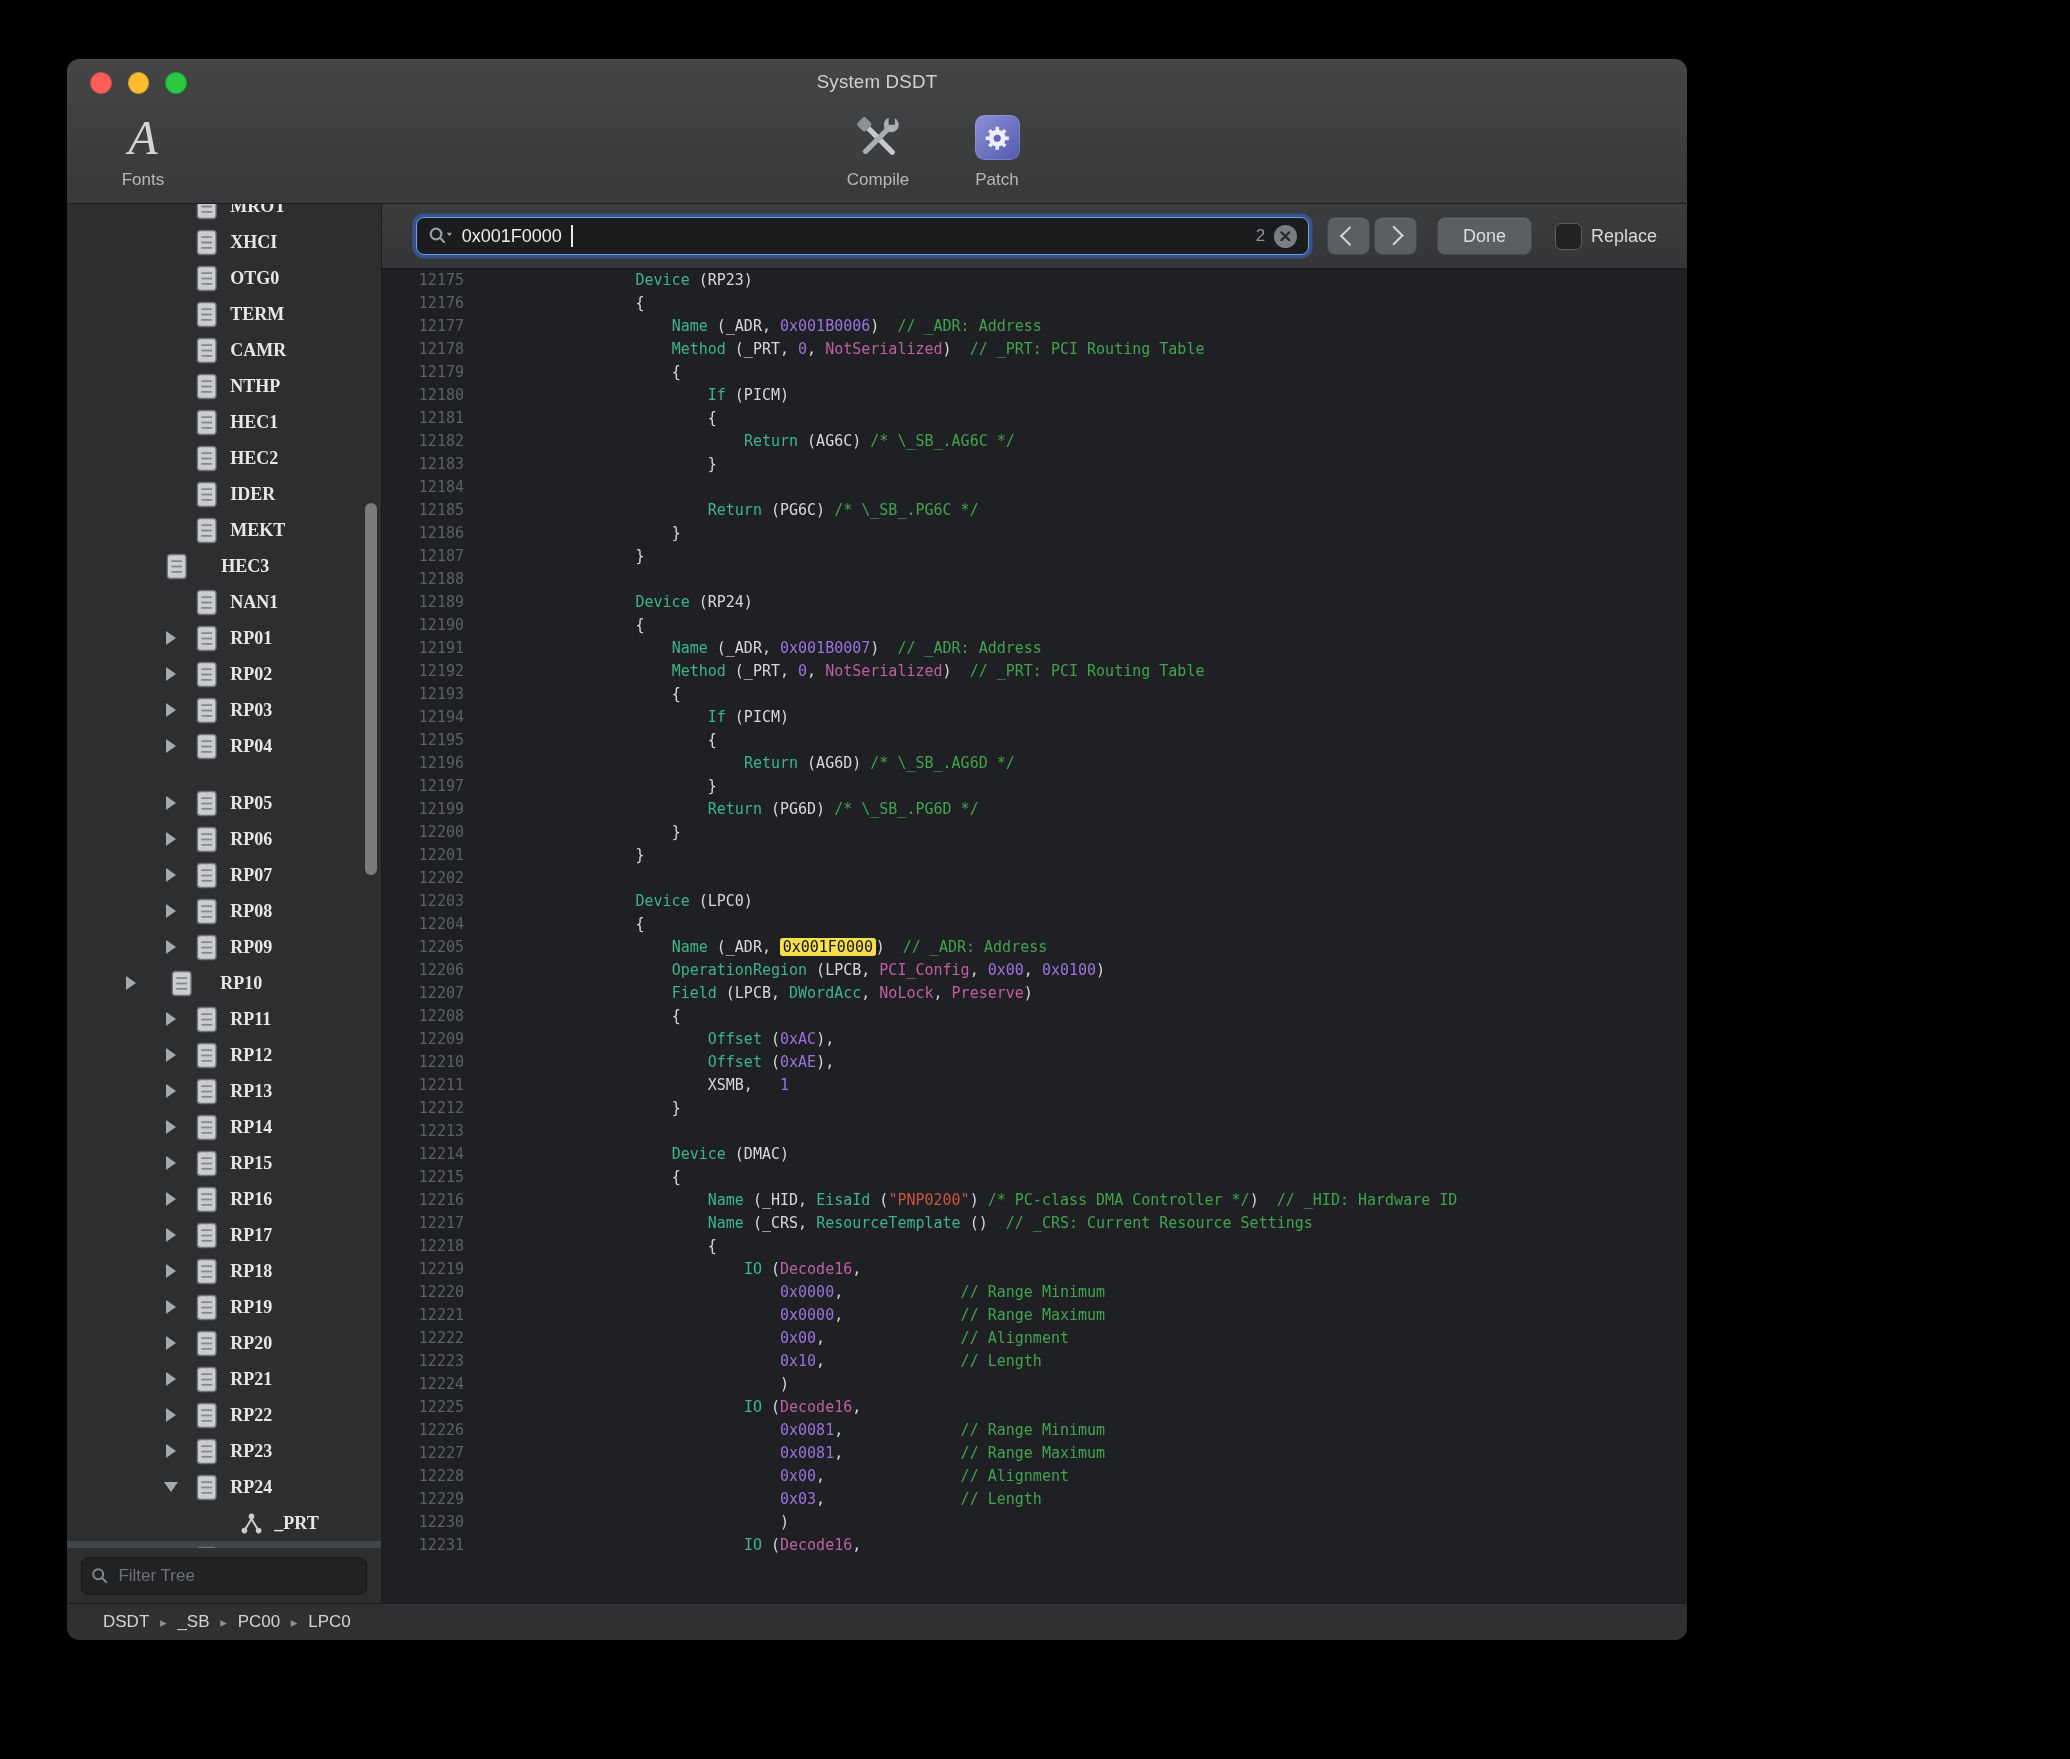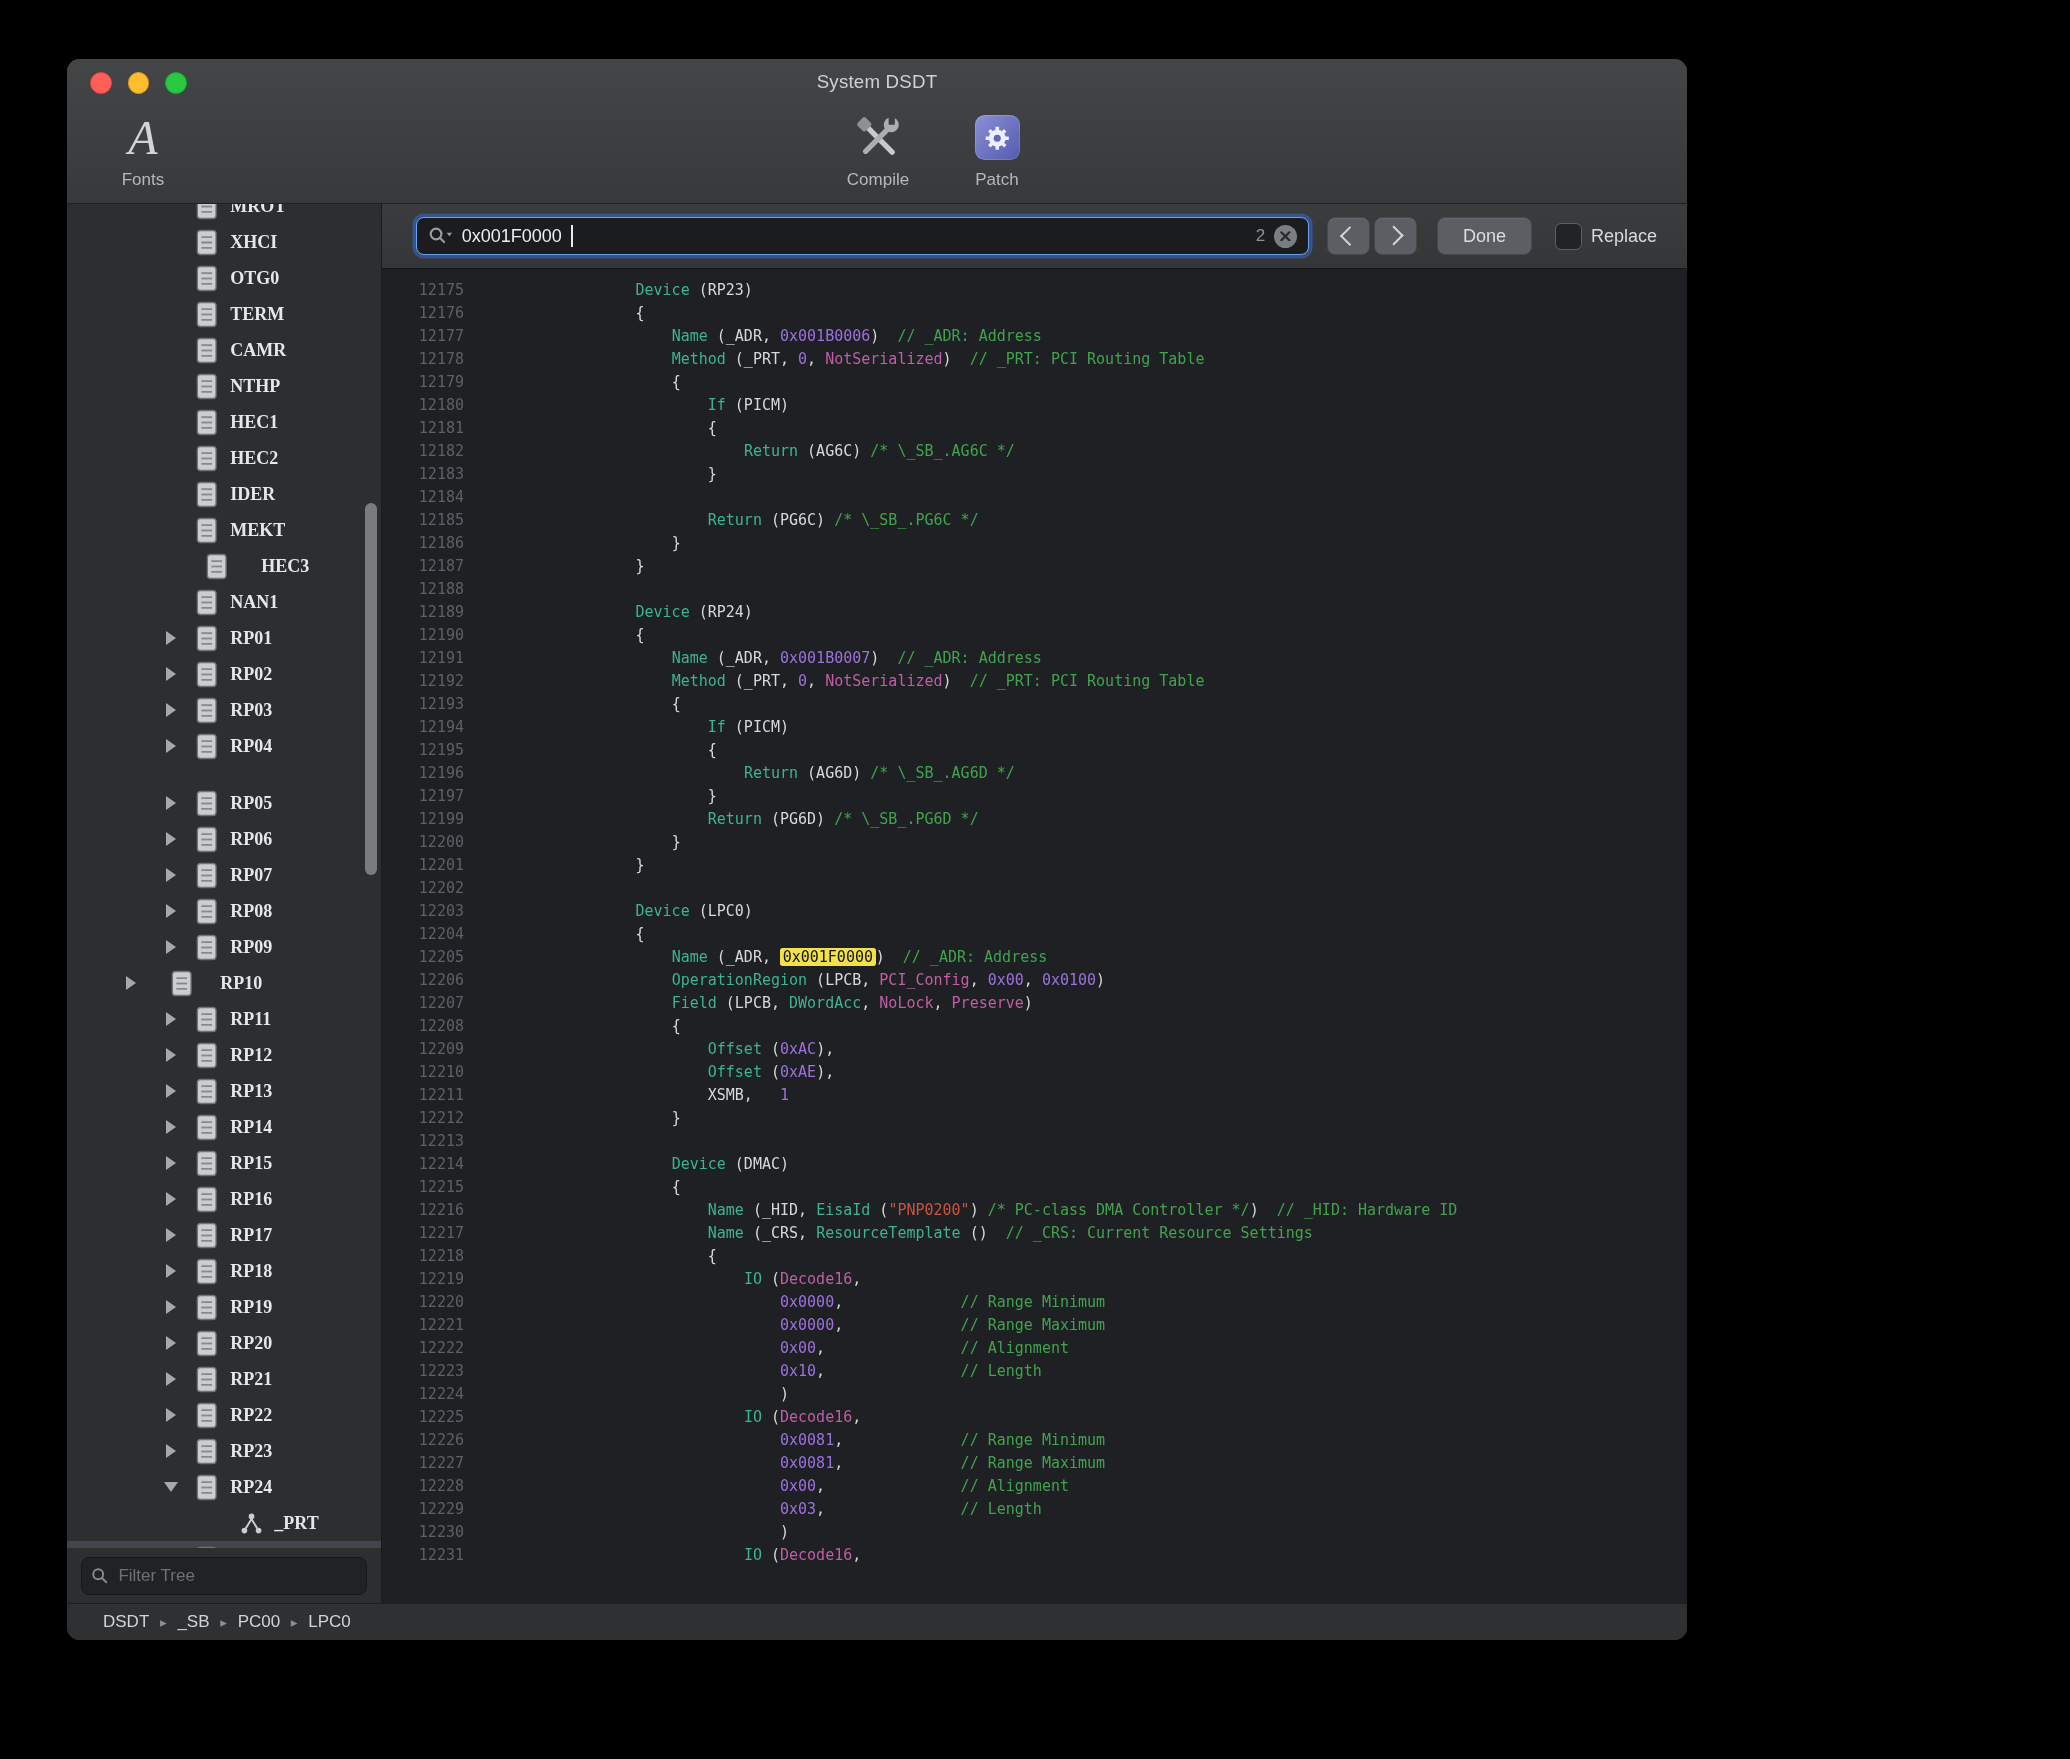--- a/index.html
+++ b/index.html
@@ -81,21 +81,21 @@
   .nav-btn{width:41px;}
   .nav-btn + .nav-btn{margin-left:4.5px;}
   .chev{width:11.6px;height:11.6px;border-left:2.7px solid #d4d5d7;border-bottom:2.7px solid #d4d5d7;}
   .chev.left{transform:rotate(45deg);margin-left:3.6px;}
   .chev.right{transform:rotate(225deg);margin-right:3.6px;}
   .done-btn{padding:0 25px;margin-left:19.6px;}
   .checkbox{width:25px;height:25px;border-radius:6.2px;background:#212325;border:0.9px solid #5c5f63;flex:none;margin-left:23px;}
   .replace-label{color:#d8d9db;font-size:18px;margin-left:9px;white-space:nowrap;}
 
   
-  .editor{flex:1;overflow:hidden;padding-top:10px;background:#1e2023;
+  .editor{flex:1;overflow:hidden;padding-top:0;background:#1e2023;
           font-family:"DejaVu Sans Mono",monospace;font-size:15px;line-height:23px;}
   .line{display:flex;white-space:pre;}
   .num{width:82px;flex:none;text-align:right;padding-right:27px;color:#5d6165;}
   .src{white-space:pre;}
   .tk-p{color:#d7d8d9;}
   .tk-k{color:#3eb58a;}
   .tk-c{color:#41a34e;}
   .tk-n{color:#9d71dd;}
   .tk-m{color:#c05fa5;}
   .tk-s{color:#c9543f;}
@@ -324,21 +324,21 @@
             <span class="tree-icon">
               <svg width="21.4" height="27" viewBox="0 0 24 30">
                 <rect x="1.5" y="1.5" width="21" height="27" rx="3.5" fill="#cbcdcf" stroke="#6f7276" stroke-width="1.5"></rect>
                 <line x1="6" y1="9" x2="18" y2="9" stroke="#85888c" stroke-width="2"></line>
                 <line x1="6" y1="15" x2="18" y2="15" stroke="#85888c" stroke-width="2"></line>
                 <line x1="6" y1="21" x2="18" y2="21" stroke="#85888c" stroke-width="2"></line>
               </svg>
             </span>
             <span class="tree-label">MEKT</span>
           </div>
-          <div class="tree-row" style="padding-left: 75px; gap: 21px;">
+          <div class="tree-row" style="padding-left: 35px; gap: 21px;">
             <span class="tri none"></span>
             <span class="tree-icon">
               <svg width="21.4" height="27" viewBox="0 0 24 30">
                 <rect x="1.5" y="1.5" width="21" height="27" rx="3.5" fill="#cbcdcf" stroke="#6f7276" stroke-width="1.5"></rect>
                 <line x1="6" y1="9" x2="18" y2="9" stroke="#85888c" stroke-width="2"></line>
                 <line x1="6" y1="15" x2="18" y2="15" stroke="#85888c" stroke-width="2"></line>
                 <line x1="6" y1="21" x2="18" y2="21" stroke="#85888c" stroke-width="2"></line>
               </svg>
             </span>
             <span class="tree-label">HEC3</span>

